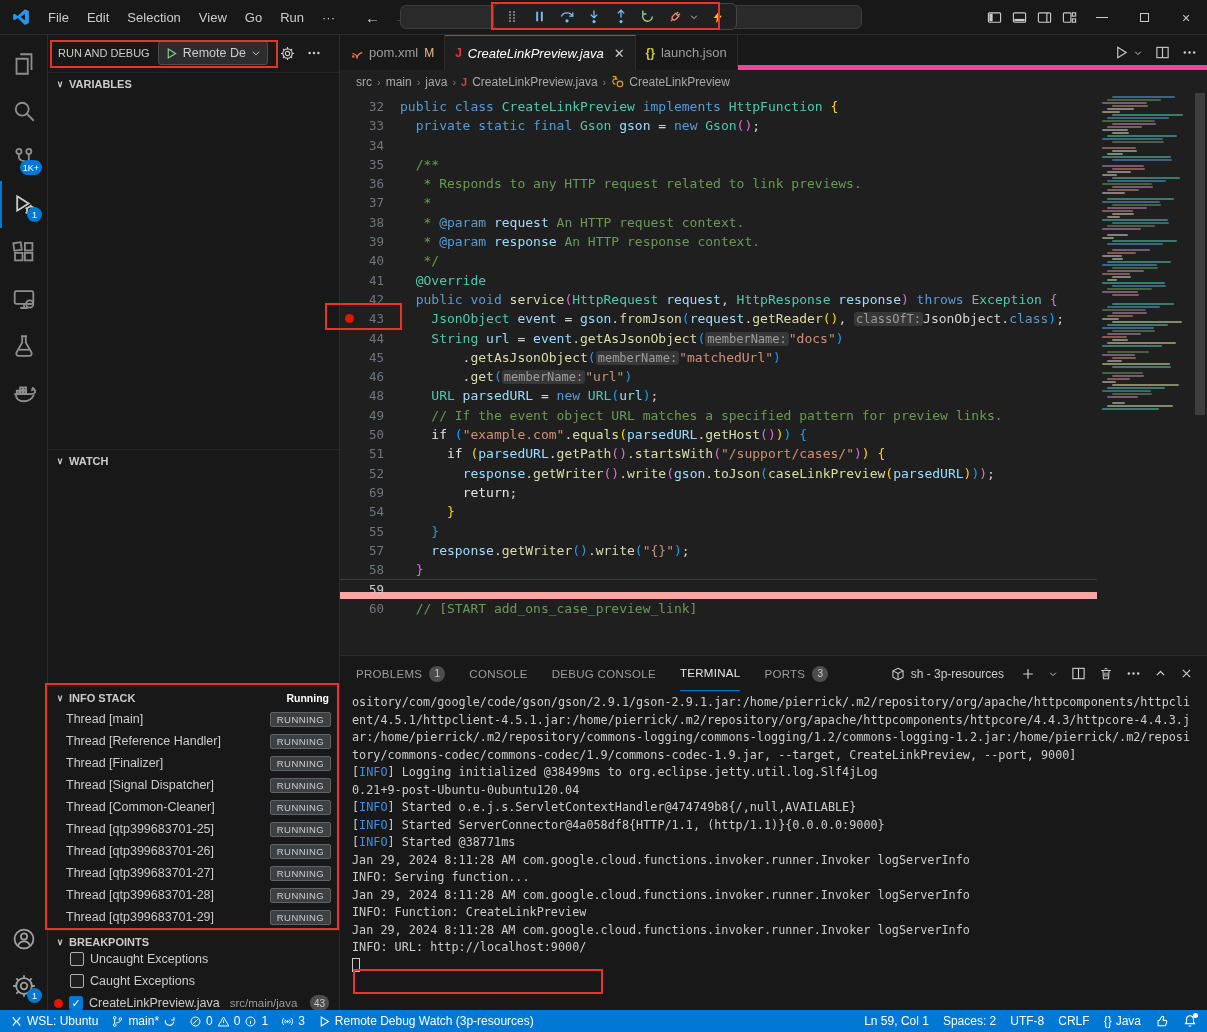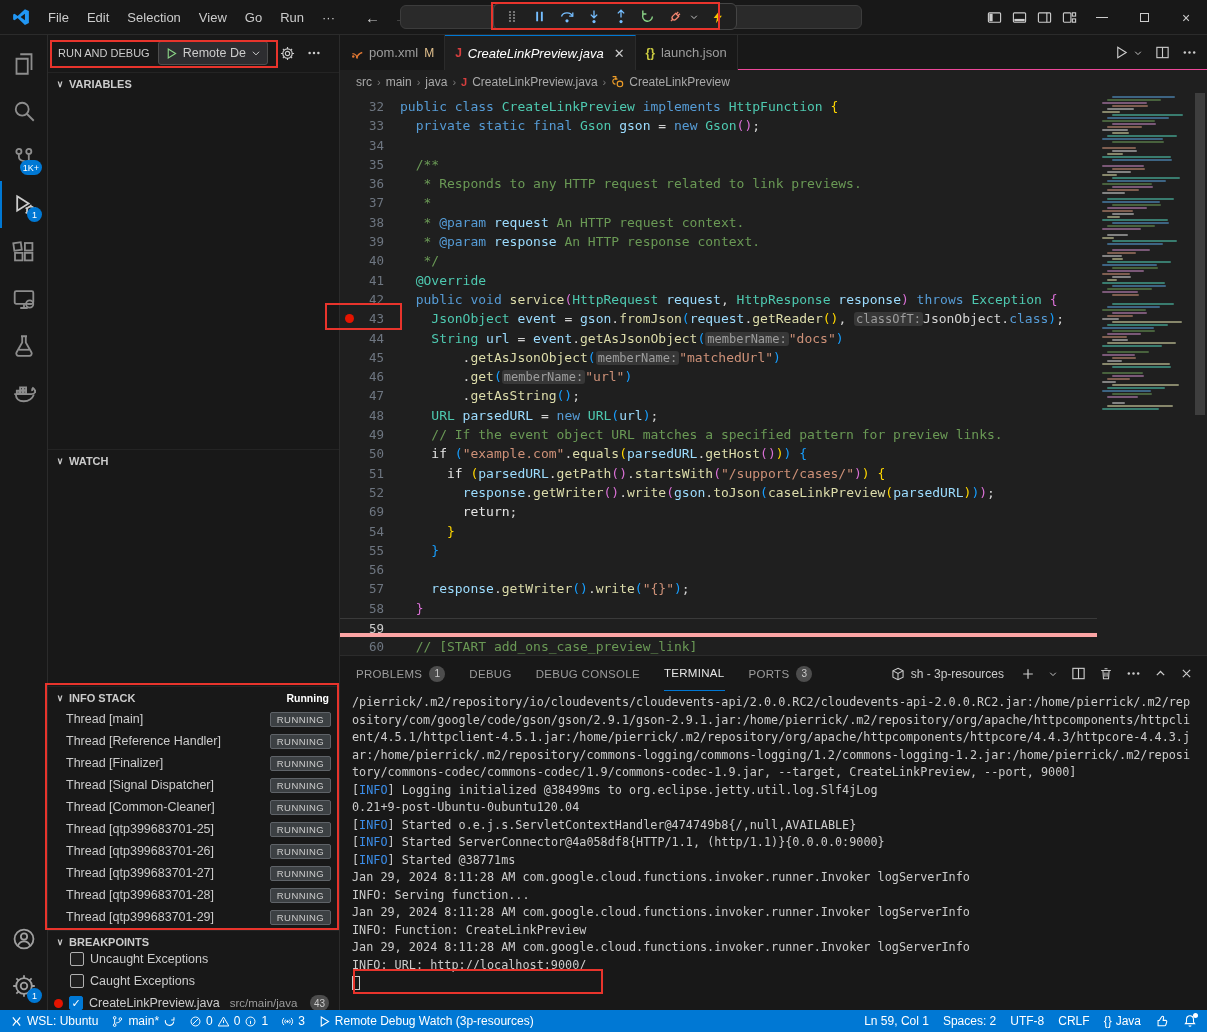--- a/index.html
+++ b/index.html
@@ -50,38 +50,38 @@
   .thread-row { position:absolute; left:0; width:100%; height:22px; display:flex; align-items:center; padding-left:18px; font-size:12.5px; color:#cccccc; }
   .thread-state { margin-left:auto; margin-right:8px; font-size:9.5px; color:#cccccc;
     background:#3c4043; border:1px solid #5f6368; border-radius:2px; padding:1px 6px; letter-spacing:.4px; }
   .bp-row { position:absolute; left:0; width:100%; height:22px; display:flex; align-items:center; padding-left:22px; font-size:12.5px; gap:6px; }
   .checkbox { width:14px; height:14px; border:1px solid #b0b0b0; border-radius:2px; background:#1f1f1f; flex:none; }
   .checkbox.checked { background:#0078d4; border-color:#0078d4; color:#fff; font-size:11px; line-height:13px; text-align:center; }
   .bp-dot { width:9px; height:9px; border-radius:50%; background:#e51400; flex:none; }
   .bp-detail { color:#9d9d9d; font-size:11.5px; margin-left:4px; }
   .bp-badge { margin-left:auto; margin-right:10px; background:#4d4d4d; color:#ccc; border-radius:9px; min-width:18px; height:16px; font-size:10px; display:flex; align-items:center; justify-content:center; padding:0 4px; }
   
-  .tabsrow { position:absolute; left:340px; top:35px; right:0; height:35px; background:#181818; border-bottom:1px solid #ec4899; display:flex; }
+  .tabsrow { position:absolute; left:340px; top:35px; right:0; height:35px; background:#181818; border-bottom:5px solid #ec4899; display:flex; }
   .tab { height:35px; display:flex; align-items:center; padding:0 10px; gap:6px; border-right:1px solid #2b2b2b;
     color:#9d9d9d; font-size:13px; background:#181818; white-space:nowrap; }
   .tab.active { background:#1f1f1f; color:#ffffff; border-top:1px solid #0078d4; }
   .tab.active .tab-label { font-style:italic; }
   .tab-mod { color:#e2c08d; font-size:12px; }
   .tab-close { color:#cccccc; font-size:13px; margin-left:4px; }
   .file-ico { font-weight:bold; font-size:12px; font-style:normal; }
   .editor-actions { position:absolute; right:10px; top:35px; height:35px; display:flex; align-items:center; gap:12px; }
   
   .breadcrumb { position:absolute; left:340px; top:70px; right:0; height:23px; background:#1f1f1f;
     display:flex; align-items:center; padding-left:16px; font-size:12px; color:#a9a9a9; gap:5px; }
   .bc-sep { color:#7a7a7a; font-size:11px; }
   
   .editor { position:absolute; left:340px; top:93px; right:0; height:562px; background:#1f1f1f; overflow:hidden; }
   .code-line { position:relative; display:flex; height:19.3px; line-height:19.3px;
     font-family:"DejaVu Sans Mono", monospace; font-size:13px; white-space:pre; }
-  .code-line.cur { border-top:1px solid #3a3a3a; border-bottom:4px solid #fca5a5; }
+  .code-line.cur { border-top:1px solid #3a3a3a; border-bottom:7px solid #fca5a5; }
   .gutter { width:60px; flex:none; text-align:right; padding-right:16px; color:#6e7681; font-size:12.5px; position:relative; }
   .code-line.cur .gutter { color:#cccccc; }
   .gutter .dot { position:absolute; left:5px; top:5px; width:9px; height:9px; border-radius:50%; background:#e51400; }
   .tok-kw{color:#569cd6}.tok-ctrl{color:#e5e5e5}.tok-type{color:#4ec9b0}.tok-fn{color:#dcdcaa}
   .tok-var{color:#9cdcfe}.tok-str{color:#ce9178}.tok-com{color:#6a9955}.tok-dockw{color:#569cd6}
   .tok-docp{color:#9cdcfe}.tok-txt{color:#d4d4d4}.tok-b1{color:#ffd700}.tok-b2{color:#da70d6}
   .tok-b3{color:#179fff}.tok-anno{color:#4ec9b0}
   .tok-inlay{background:#373737;color:#9d9d9d;border-radius:3px;padding:0 2px;font-size:12px;}
   .minimap { position:absolute; right:14px; top:0; width:93px; height:562px; background:#1f1f1f; }
   .mm-row { position:absolute; height:2px; border-radius:1px; opacity:.55; }
@@ -525,30 +525,28 @@
         <div class="code-line"><span class="gutter">37</span><span><span class="tok-com">   *</span></span></div>
         <div class="code-line"><span class="gutter">38</span><span><span class="tok-com">   * </span><span class="tok-dockw">@param</span><span class="tok-docp"> request</span><span class="tok-com"> An HTTP request context.</span></span></div>
         <div class="code-line"><span class="gutter">39</span><span><span class="tok-com">   * </span><span class="tok-dockw">@param</span><span class="tok-docp"> response</span><span class="tok-com"> An HTTP response context.</span></span></div>
         <div class="code-line"><span class="gutter">40</span><span><span class="tok-com">   */</span></span></div>
         <div class="code-line"><span class="gutter">41</span><span><span class="tok-txt">  </span><span class="tok-anno">@Override</span></span></div>
         <div class="code-line"><span class="gutter">42</span><span><span class="tok-txt">  </span><span class="tok-kw">public</span><span class="tok-txt"> </span><span class="tok-kw">void</span><span class="tok-fn"> service</span><span class="tok-b2">(</span><span class="tok-type">HttpRequest</span><span class="tok-var"> request</span><span class="tok-txt">, </span><span class="tok-type">HttpResponse</span><span class="tok-var"> response</span><span class="tok-b2">)</span><span class="tok-kw"> throws</span><span class="tok-type"> Exception</span><span class="tok-b2"> {</span></span></div>
         <div class="code-line"><span class="gutter">43<span class="dot"></span></span><span><span class="tok-txt">    </span><span class="tok-type">JsonObject</span><span class="tok-var"> event</span><span class="tok-txt"> = </span><span class="tok-var">gson</span><span class="tok-txt">.</span><span class="tok-fn">fromJson</span><span class="tok-b3">(</span><span class="tok-var">request</span><span class="tok-txt">.</span><span class="tok-fn">getReader</span><span class="tok-b1">()</span><span class="tok-txt">, </span><span class="tok-inlay">classOfT:</span><span class="tok-txt">JsonObject.</span><span class="tok-kw">class</span><span class="tok-b3">)</span><span class="tok-txt">;</span></span></div>
         <div class="code-line"><span class="gutter">44</span><span><span class="tok-txt">    </span><span class="tok-type">String</span><span class="tok-var"> url</span><span class="tok-txt"> = </span><span class="tok-var">event</span><span class="tok-txt">.</span><span class="tok-fn">getAsJsonObject</span><span class="tok-b3">(</span><span class="tok-inlay">memberName:</span><span class="tok-str">"docs"</span><span class="tok-b3">)</span></span></div>
         <div class="code-line"><span class="gutter">45</span><span><span class="tok-txt">        .</span><span class="tok-fn">getAsJsonObject</span><span class="tok-b3">(</span><span class="tok-inlay">memberName:</span><span class="tok-str">"matchedUrl"</span><span class="tok-b3">)</span></span></div>
         <div class="code-line"><span class="gutter">46</span><span><span class="tok-txt">        .</span><span class="tok-fn">get</span><span class="tok-b3">(</span><span class="tok-inlay">memberName:</span><span class="tok-str">"url"</span><span class="tok-b3">)</span></span></div>
-        <div class="code-line"><span class="gutter">47</span><span><span class="tok-txt">        .</span><span class="tok-fn">getAsString</span><span class="tok-b3">()</span><span class="tok-txt">;</span></span></div>
         <div class="code-line"><span class="gutter">48</span><span><span class="tok-txt">    </span><span class="tok-type">URL</span><span class="tok-var"> parsedURL</span><span class="tok-txt"> = </span><span class="tok-kw">new</span><span class="tok-type"> URL</span><span class="tok-b3">(</span><span class="tok-var">url</span><span class="tok-b3">)</span><span class="tok-txt">;</span></span></div>
         <div class="code-line"><span class="gutter">49</span><span><span class="tok-com">    // If the event object URL matches a specified pattern for preview links.</span></span></div>
         <div class="code-line"><span class="gutter">50</span><span><span class="tok-txt">    </span><span class="tok-ctrl">if</span><span class="tok-txt"> </span><span class="tok-b3">(</span><span class="tok-str">"example.com"</span><span class="tok-txt">.</span><span class="tok-fn">equals</span><span class="tok-b1">(</span><span class="tok-var">parsedURL</span><span class="tok-txt">.</span><span class="tok-fn">getHost</span><span class="tok-b2">()</span><span class="tok-b1">)</span><span class="tok-b3">)</span><span class="tok-txt"> </span><span class="tok-b3">{</span></span></div>
         <div class="code-line"><span class="gutter">51</span><span><span class="tok-txt">      </span><span class="tok-ctrl">if</span><span class="tok-txt"> </span><span class="tok-b1">(</span><span class="tok-var">parsedURL</span><span class="tok-txt">.</span><span class="tok-fn">getPath</span><span class="tok-b2">()</span><span class="tok-txt">.</span><span class="tok-fn">startsWith</span><span class="tok-b2">(</span><span class="tok-str">"/support/cases/"</span><span class="tok-b2">)</span><span class="tok-b1">)</span><span class="tok-txt"> </span><span class="tok-b1">{</span></span></div>
         <div class="code-line"><span class="gutter">52</span><span><span class="tok-txt">        </span><span class="tok-var">response</span><span class="tok-txt">.</span><span class="tok-fn">getWriter</span><span class="tok-b2">()</span><span class="tok-txt">.</span><span class="tok-fn">write</span><span class="tok-b2">(</span><span class="tok-var">gson</span><span class="tok-txt">.</span><span class="tok-fn">toJson</span><span class="tok-b3">(</span><span class="tok-fn">caseLinkPreview</span><span class="tok-b1">(</span><span class="tok-var">parsedURL</span><span class="tok-b1">)</span><span class="tok-b3">)</span><span class="tok-b2">)</span><span class="tok-txt">;</span></span></div>
         <div class="code-line"><span class="gutter">69</span><span><span class="tok-txt">        </span><span class="tok-ctrl">return</span><span class="tok-txt">;</span></span></div>
         <div class="code-line"><span class="gutter">54</span><span><span class="tok-b1">      }</span></span></div>
         <div class="code-line"><span class="gutter">55</span><span><span class="tok-b3">    }</span></span></div>
-        <div class="code-line"><span class="gutter">56</span><span></span></div>
         <div class="code-line"><span class="gutter">57</span><span><span class="tok-txt">    </span><span class="tok-var">response</span><span class="tok-txt">.</span><span class="tok-fn">getWriter</span><span class="tok-b3">()</span><span class="tok-txt">.</span><span class="tok-fn">write</span><span class="tok-b3">(</span><span class="tok-str">"{}"</span><span class="tok-b3">)</span><span class="tok-txt">;</span></span></div>
         <div class="code-line"><span class="gutter">58</span><span><span class="tok-b2">  }</span></span></div>
         <div class="code-line cur"><span class="gutter">59</span><span></span></div>
         <div class="code-line"><span class="gutter">60</span><span><span class="tok-com">  // [START add_ons_case_preview_link]</span></span></div>
       </div>
     <div class="minimap" id="minimap">
         <div class="mm-row" style="top: 3px; left: 12px; width: 63px; background: rgb(86, 156, 214);"></div>
         <div class="mm-row" style="top: 6px; left: 7px; width: 54px; background: rgb(106, 153, 85);"></div>
         <div class="mm-row" style="top: 9px; left: 2px; width: 45px; background: rgb(197, 134, 192);"></div>
         <div class="mm-row" style="top: 12px; left: 12px; width: 36px; background: rgb(206, 145, 120);"></div>
@@ -649,21 +647,21 @@
       </div>
   </div>
 
   <div class="panel">
     <div class="panel-tabs" id="panel-tabs">
         <div class="panel-tab">
           <span>PROBLEMS</span>
           <span class="ptab-badge">1</span>
         </div>
         <div class="panel-tab">
-          <span>DEBUG</span>
+          <span>CONSOLE</span>
         </div>
         <div class="panel-tab">
           <span>DEBUG CONSOLE</span>
         </div>
         <div class="panel-tab active">
           <span>TERMINAL</span>
         </div>
         <div class="panel-tab">
           <span>PORTS</span>
           <span class="ptab-badge">3</span>
@@ -712,21 +710,20 @@
             <path stroke-width="1.5" d="M3.5 10l4.5-4.5L12.5 10"></path>
           </svg>
         </span>
         <span class="ico">
           <svg width="13" height="13" viewBox="0 0 16 16" fill="none" stroke="#cccccc" stroke-width="1.2">
             <path stroke-width="1.4" d="M3.5 3.5l9 9M12.5 3.5l-9 9"></path>
           </svg>
         </span>
       </div>
     <div class="terminal" id="terminal">
-        <div class="term-line"><span class="tt">/pierrick/.m2/repository/io/cloudevents/cloudevents-api/2.0.0.RC2/cloudevents-api-2.0.0.RC2.jar:/home/pierrick/.m2/rep</span></div>
         <div class="term-line"><span class="tt">ository/com/google/code/gson/gson/2.9.1/gson-2.9.1.jar:/home/pierrick/.m2/repository/org/apache/httpcomponents/httpcli</span></div>
         <div class="term-line"><span class="tt">ent/4.5.1/httpclient-4.5.1.jar:/home/pierrick/.m2/repository/org/apache/httpcomponents/httpcore/4.4.3/httpcore-4.4.3.j</span></div>
         <div class="term-line"><span class="tt">ar:/home/pierrick/.m2/repository/commons-logging/commons-logging/1.2/commons-logging-1.2.jar:/home/pierrick/.m2/reposi</span></div>
         <div class="term-line"><span class="tt">tory/commons-codec/commons-codec/1.9/commons-codec-1.9.jar, --target, CreateLinkPreview, --port, 9000]</span></div>
         <div class="term-line"><span class="tt">[</span><span class="ti">INFO</span><span class="tt">] Logging initialized @38499ms to org.eclipse.jetty.util.log.Slf4jLog</span></div>
         <div class="term-line"><span class="tt">0.21+9-post-Ubuntu-0ubuntu120.04</span></div>
         <div class="term-line"><span class="tt">[</span><span class="ti">INFO</span><span class="tt">] Started o.e.j.s.ServletContextHandler@474749b8{/,null,AVAILABLE}</span></div>
         <div class="term-line"><span class="tt">[</span><span class="ti">INFO</span><span class="tt">] Started ServerConnector@4a058df8{HTTP/1.1, (http/1.1)}{0.0.0.0:9000}</span></div>
         <div class="term-line"><span class="tt">[</span><span class="ti">INFO</span><span class="tt">] Started @38771ms</span></div>
         <div class="term-line"><span class="tt">Jan 29, 2024 8:11:28 AM com.google.cloud.functions.invoker.runner.Invoker logServerInfo</span></div>

